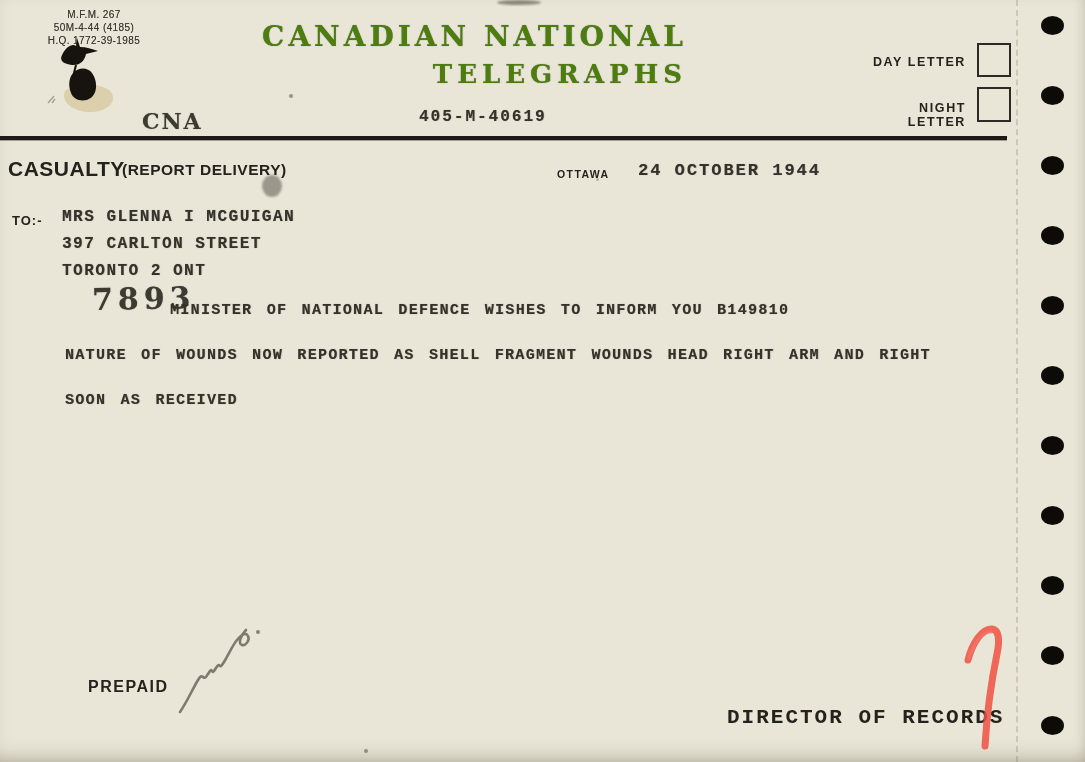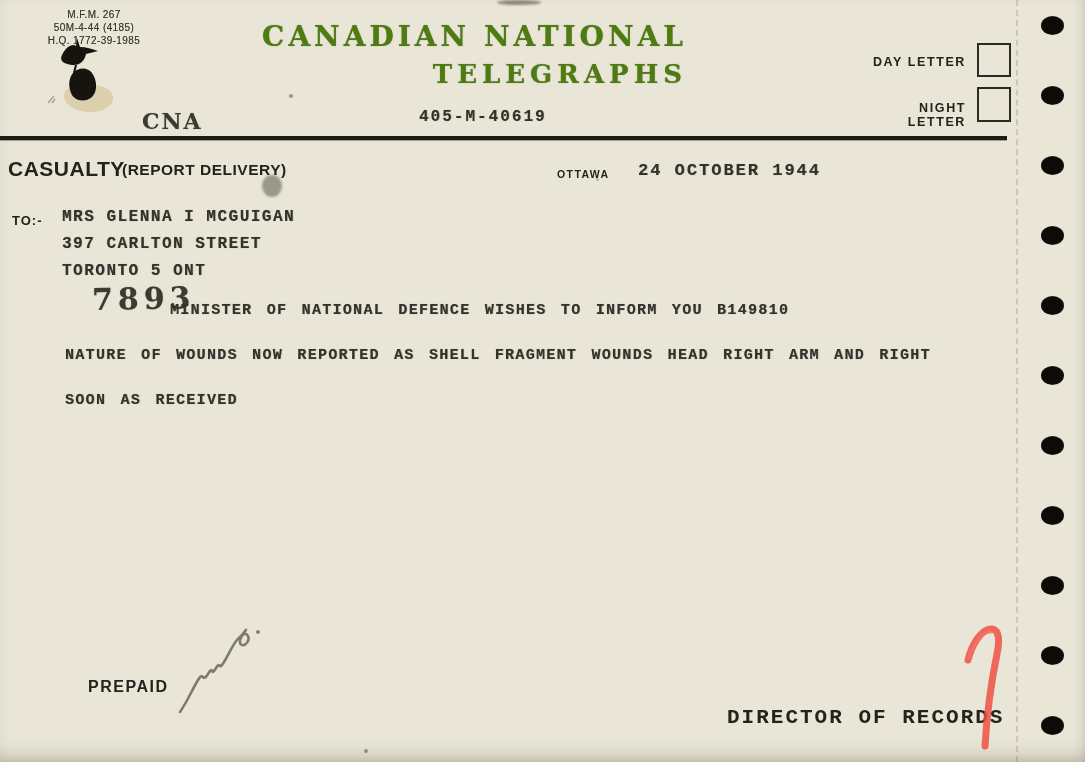--- a/index.html
+++ b/index.html
@@ -84,21 +84,21 @@
   <div class="abs printed" style="left:122px; top:161px; font-size:15.5px; letter-spacing:.5px;">(REPORT DELIVERY)</div>
   <div class="abs smudge" style="left:262px; top:175px; width:20px; height:22px; background:rgba(60,55,46,.45);"></div>
 
   <div class="abs printed" style="left:557px; top:168px; font-size:10.5px; letter-spacing:1.4px;">OTTAWA</div>
   <div class="abs typed" style="left:638px; top:161px; font-size:17px; letter-spacing:2px;">24 OCTOBER 1944</div>
 
   <div class="abs printed" style="left:12px; top:213px; font-size:13px; letter-spacing:1px;">TO:-</div>
   <div class="abs typed" style="left:62px; top:204px; font-size:16px; letter-spacing:1.5px; line-height:27px;">
     <div>MRS GLENNA I MCGUIGAN</div>
     <div>397 CARLTON STREET</div>
-    <div>TORONTO 5 ONT</div>
+    <div>TORONTO 2 ONT</div>
   </div>
 
   <div class="abs stampy" style="left:92px; top:281px; font-size:30px; letter-spacing:5px; transform:rotate(-1deg);">7893</div>
 
   <div id="message" class="abs typed" style="left:65px; top:288px; width:900px;">
     <div class="msg-line first">MINISTER OF NATIONAL DEFENCE WISHES TO INFORM YOU B149810</div>
     <div class="msg-line">NATURE OF WOUNDS NOW REPORTED AS SHELL FRAGMENT WOUNDS HEAD RIGHT ARM AND RIGHT</div>
     <div class="msg-line">SOON AS RECEIVED</div>
   </div>
 

